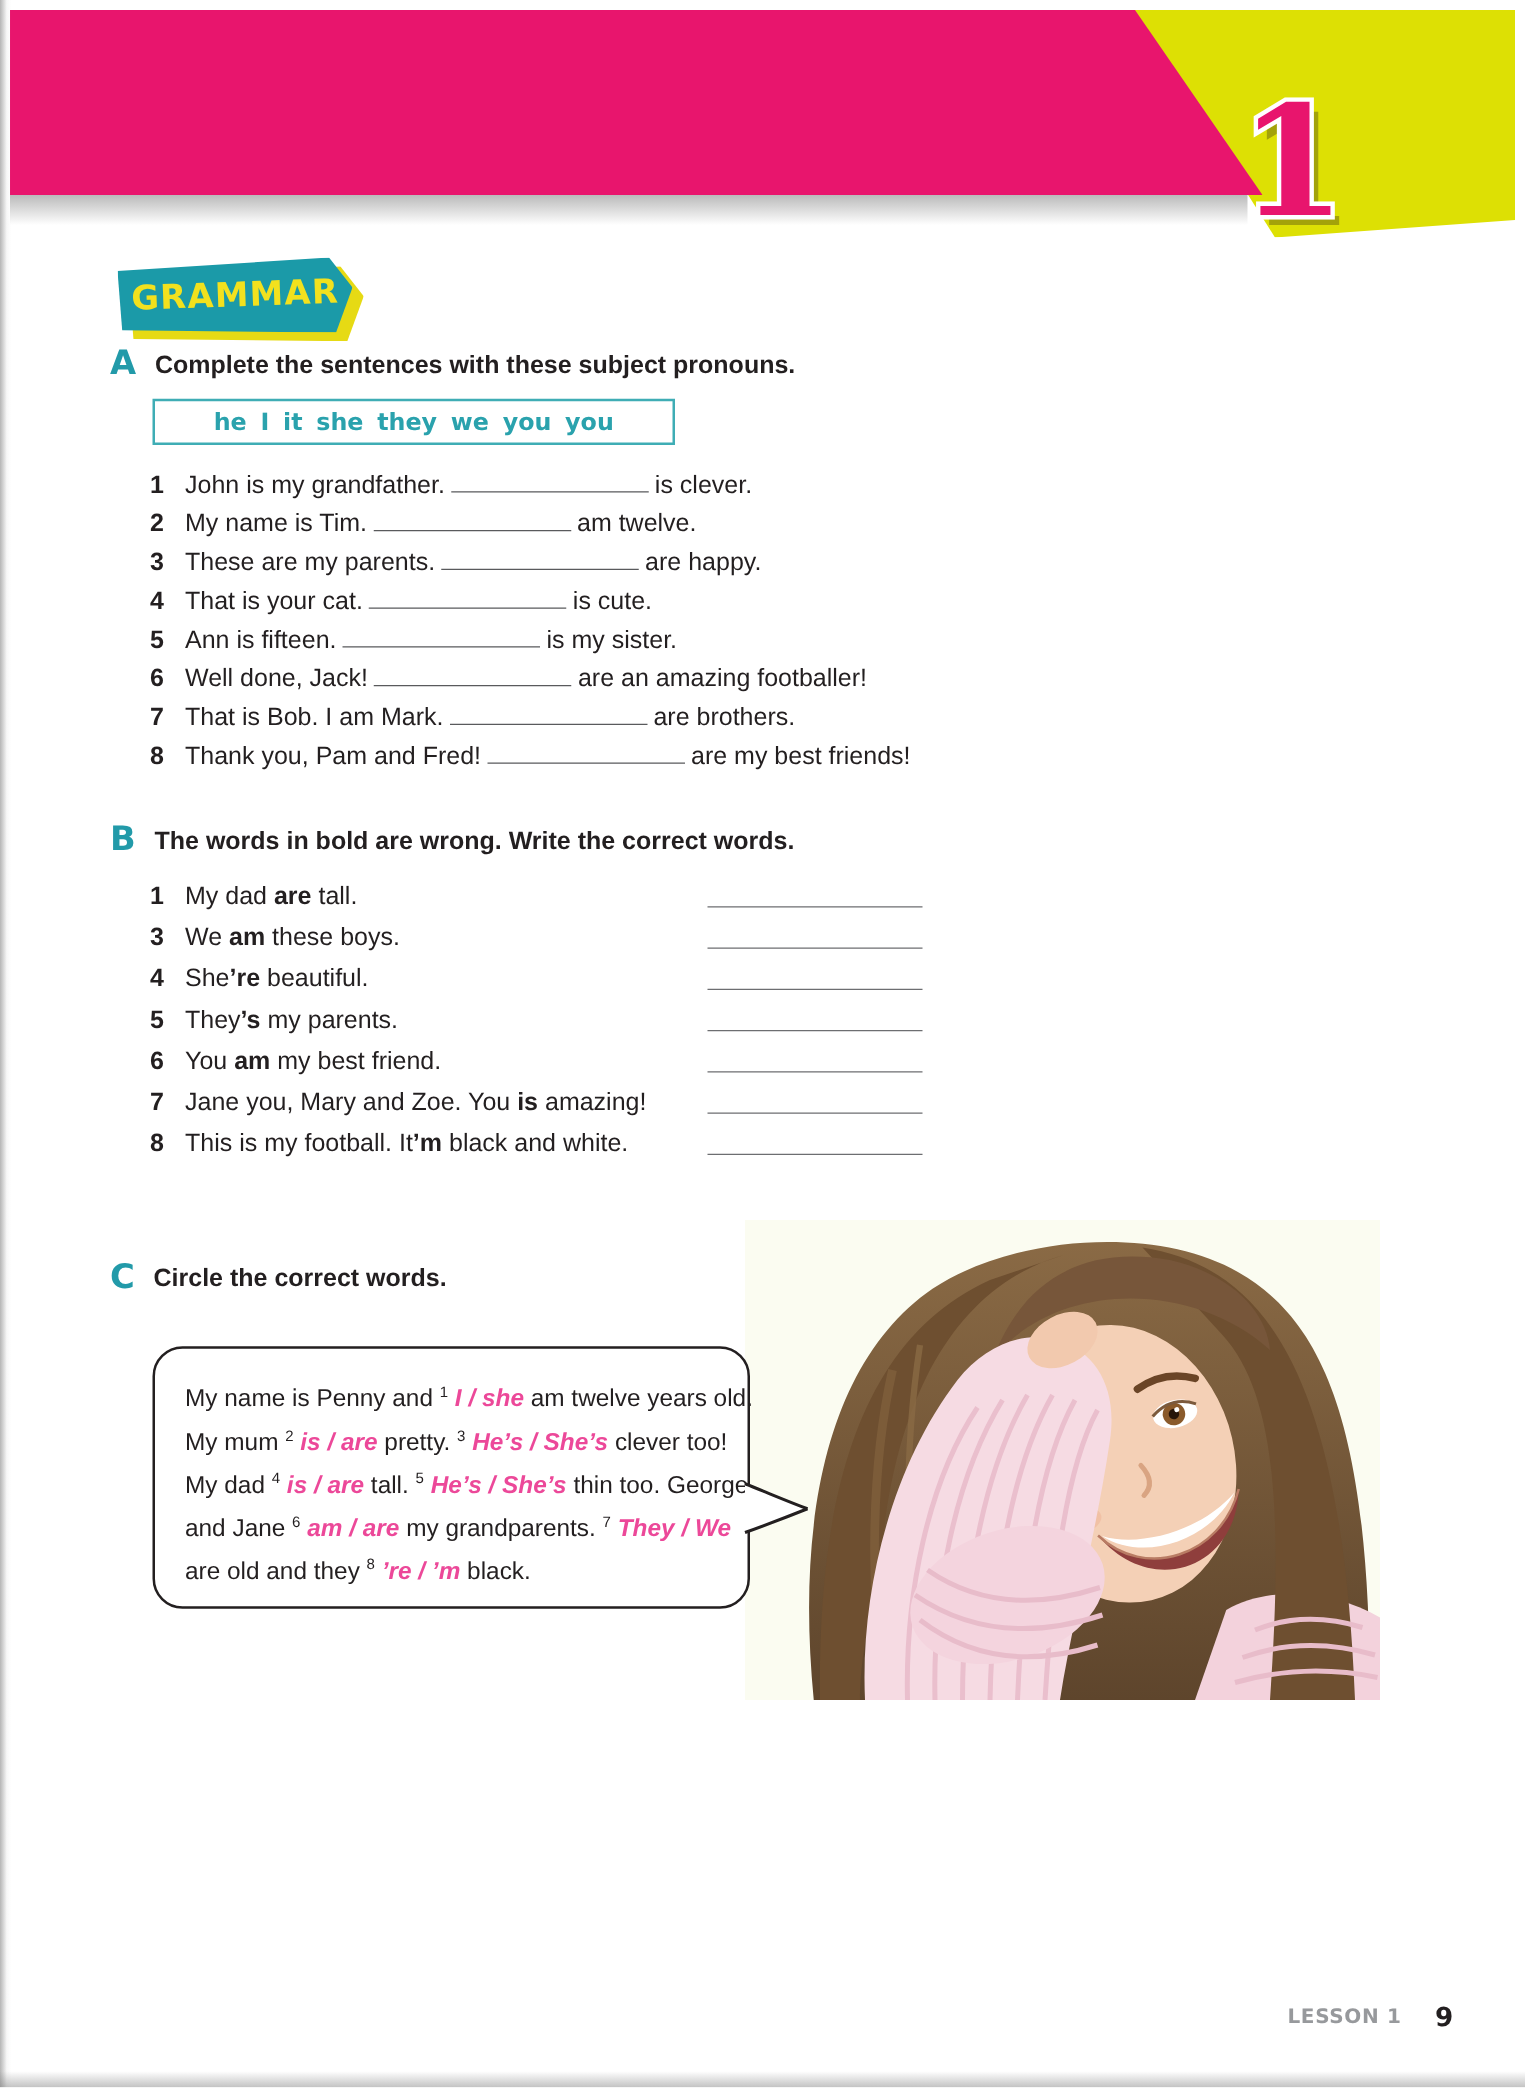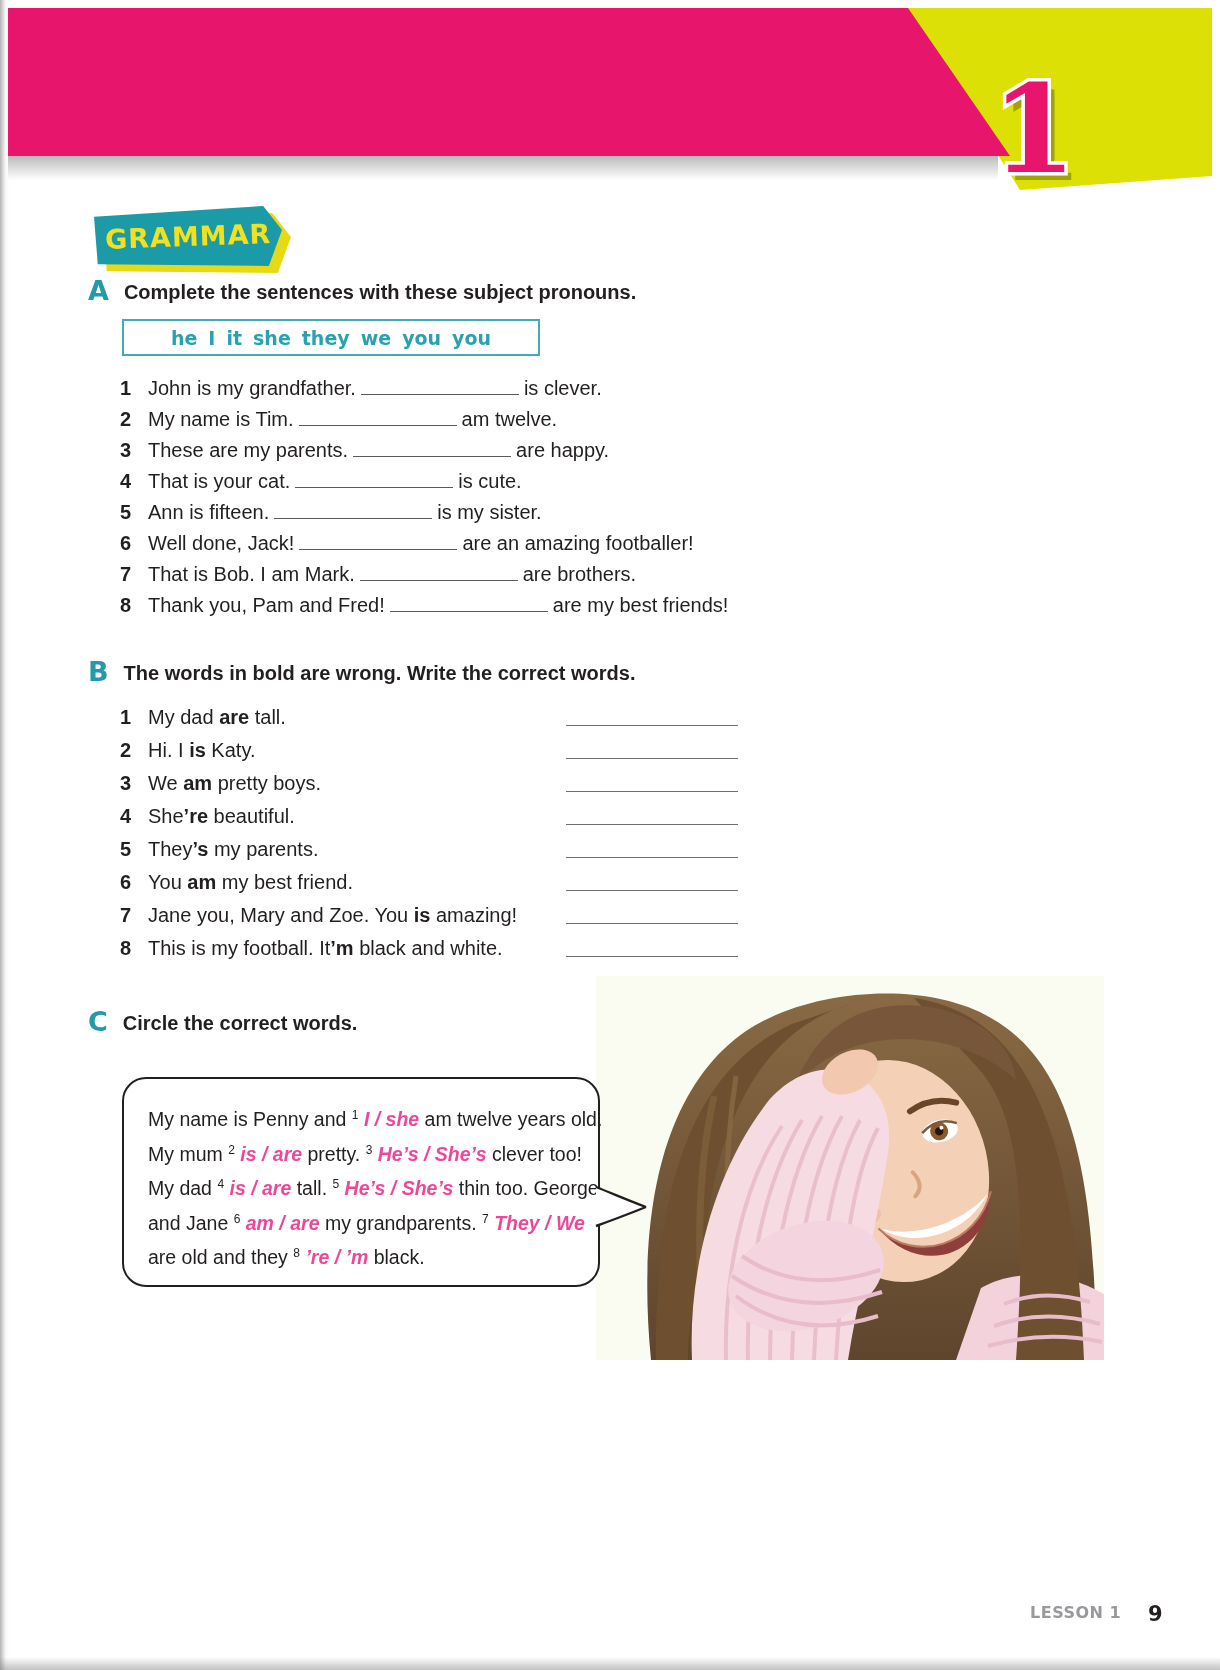--- a/index.html
+++ b/index.html
@@ -119,22 +119,21 @@
     <div class="item"><span class="num">8</span><span>Thank you, Pam and Fred!</span><span class="blank"></span><span>are my best friends!</span></div>
   </div>
 
   <div class="sec-head" style="top:659px;">
     <span class="sec-letter">B</span>
     <span class="sec-title">The words in bold are wrong. Write the correct words.</span>
   </div>
 
   <div class="b-items">
     <div class="b-item"><span class="num">1</span><span>My dad </span><b>are</b><span> tall.</span><span class="ansline"></span></div>
-    <div class="b-item"><span class="num">2</span><span>Hi. I </span><b>is</b><span> Katy.</span><span class="ansline"></span></div>
-    <div class="b-item"><span class="num">3</span><span>We </span><b>am</b><span> pretty boys.</span><span class="ansline"></span></div>
+    <div class="b-item"><span class="num">3</span><span>We </span><b>am</b><span> these boys.</span><span class="ansline"></span></div>
     <div class="b-item"><span class="num">4</span><span>She</span><b>’re</b><span> beautiful.</span><span class="ansline"></span></div>
     <div class="b-item"><span class="num">5</span><span>They</span><b>’s</b><span> my parents.</span><span class="ansline"></span></div>
     <div class="b-item"><span class="num">6</span><span>You </span><b>am</b><span> my best friend.</span><span class="ansline"></span></div>
     <div class="b-item"><span class="num">7</span><span>Jane you, Mary and Zoe. You </span><b>is</b><span> amazing!</span><span class="ansline"></span></div>
     <div class="b-item"><span class="num">8</span><span>This is my football. It</span><b>’m</b><span> black and white.</span><span class="ansline"></span></div>
   </div>
 
   <div class="sec-head" style="top:1009px;">
     <span class="sec-letter">C</span>
     <span class="sec-title">Circle the correct words.</span>

